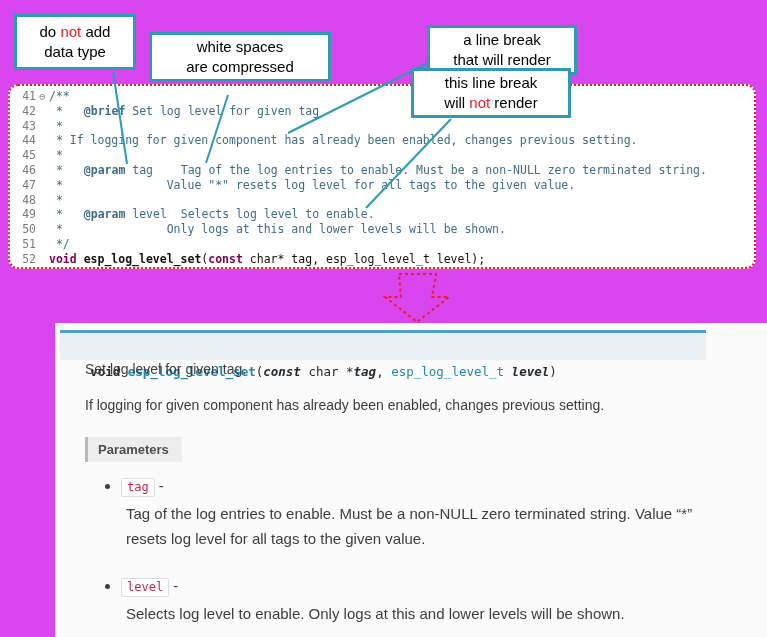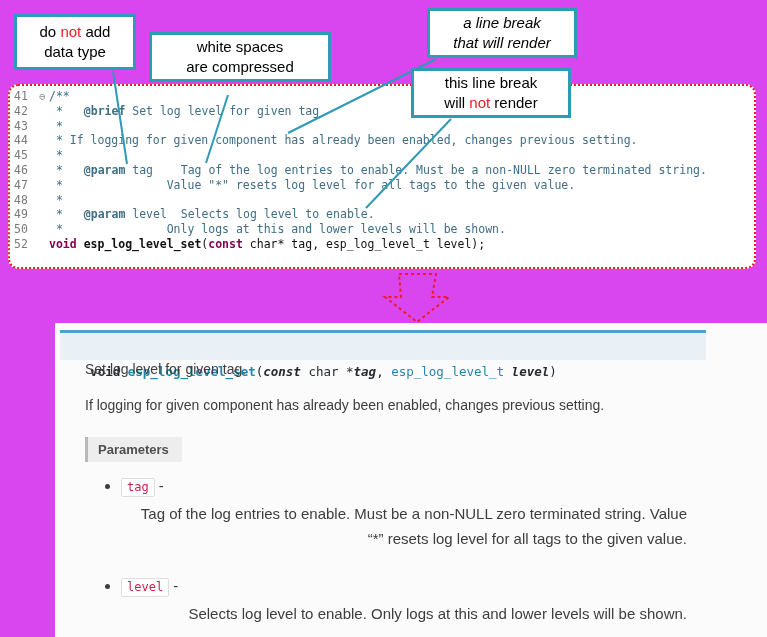--- a/index.html
+++ b/index.html
@@ -14,21 +14,21 @@
 
   
   #overlay{position:absolute;left:0;top:0;z-index:5;pointer-events:none;}
 
   
   .code-box{position:absolute;left:8px;top:84px;width:748px;height:185px;box-sizing:border-box;
             border:2px dotted #ed1c24;border-radius:10px;background:#fff;z-index:1;
             padding:3px 0 0 4px;}
   .code-row{display:flex;white-space:pre;font-family:"DejaVu Sans Mono",monospace;
             font-size:11.5px;line-height:14.8px;}
-  .ln{width:22px;text-align:left;color:#7a7a7a;flex:none;}
+  .ln{width:22px;text-align:right;color:#7a7a7a;flex:none;}
   .fold{width:13px;flex:none;text-align:center;color:#8a8a8a;font-size:10.5px;}
   .comment{color:#3f6e85;}
   .doctag{color:#3f6e85;font-weight:bold;margin-left:14px;}
   .kw{color:#7f0055;font-weight:bold;}
   .fn{color:#111;font-weight:bold;}
   .plain{color:#111;}
 
   
   .docs{position:absolute;left:55px;top:323px;width:712px;height:314px;background:#fbfbfb;z-index:1;}
   .sig{position:absolute;left:60px;top:330px;width:646px;height:30px;box-sizing:border-box;
@@ -41,21 +41,21 @@
   .sig-type{color:#2486ab;}
   .doc-p{position:absolute;left:85px;font-size:14px;color:#3d3d3d;z-index:2;}
   .param-head{position:absolute;left:85px;top:437px;z-index:2;background:#ededed;
               border-left:3px solid #b9b9b9;padding:5px 13px 5px 10px;
               font-weight:bold;font-size:13px;color:#4f4f4f;}
   .plist{position:absolute;left:103px;top:477px;width:582px;margin:0;padding-left:18px;
          font-size:15px;color:#3d3d3d;z-index:2;}
   .plist li{margin-bottom:26px;}
   .chip{font-family:"DejaVu Sans Mono",monospace;font-size:12px;color:#c7254e;background:#fff;
         border:1px solid #dcdee0;border-radius:2px;padding:1px 5px 2px;}
-  .desc{margin:7px 16px 0;line-height:25px;text-align:right;}
+  .desc{margin:7px 5px 0;line-height:25px;}
 </style>
 </head>
 <body>
 
 <div id="canvas">
 
   <svg id="overlay" width="767" height="637" viewBox="0 0 767 637">
     <line x1="113" y1="71" x2="127" y2="164" stroke="#2e9ab5" stroke-width="2"></line>
     <line x1="228" y1="95" x2="206" y2="163" stroke="#2e9ab5" stroke-width="2"></line>
     <line x1="436" y1="59" x2="288" y2="133" stroke="#2e9ab5" stroke-width="2"></line>
@@ -66,21 +66,21 @@
   <div class="callout" style="left:14px;top:14px;width:122px;height:56px;">
     <span><span>do </span><span class="red">not</span><span> add</span></span>
     <span>data type</span>
   </div>
 
   <div class="callout" style="left:149px;top:32px;width:182px;height:50px;justify-content:center;">
     <span>white spaces</span>
     <span>are  compressed</span>
   </div>
 
-  <div class="callout" style="left:427px;top:8px;width:150px;height:50px;font-style:italic;">
+  <div class="callout" style="left:427px;top:25px;width:150px;height:50px;">
     <span>a line break</span>
     <span>that will render</span>
   </div>
 
   <div class="callout" style="left:411px;top:68px;width:160px;height:50px;text-align:right;">
     <span>this line break</span>
     <span><span>will </span><span class="red">not</span><span> render</span></span>
   </div>
 
   <div class="code-box">
@@ -108,20 +108,23 @@
     <div class="code-row">
       <span class="ln">48</span><span class="fold"></span><span class="comment"> *</span>
     </div>
     <div class="code-row">
       <span class="ln">49</span><span class="fold"></span><span class="comment"> * </span><span class="doctag">@param</span><span class="comment"> level  Selects log level to enable.</span>
     </div>
     <div class="code-row">
       <span class="ln">50</span><span class="fold"></span><span class="comment"> *               Only logs at this and lower levels will be shown.</span>
     </div>
     <div class="code-row">
+      <span class="ln">51</span><span class="fold"></span><span class="comment"> */</span>
+    </div>
+    <div class="code-row">
       <span class="ln">52</span><span class="fold"></span><span class="kw">void </span><span class="fn">esp_log_level_set</span><span class="plain">(</span><span class="kw">const</span><span class="plain"> char* tag, esp_log_level_t level);</span>
     </div>
   </div>
 
   <div class="docs"></div>
 
   <div class="sig">
     <span class="sig-kw">void </span><span class="sig-name">esp_log_level_set</span><span class="sig-plain">(</span><span class="sig-it">const</span><span class="sig-plain"> char *</span><span class="sig-it">tag</span><span class="sig-plain">, </span><span class="sig-type">esp_log_level_t</span><span class="sig-plain"> </span><span class="sig-it">level</span><span class="sig-plain">)</span>
   </div>
 

